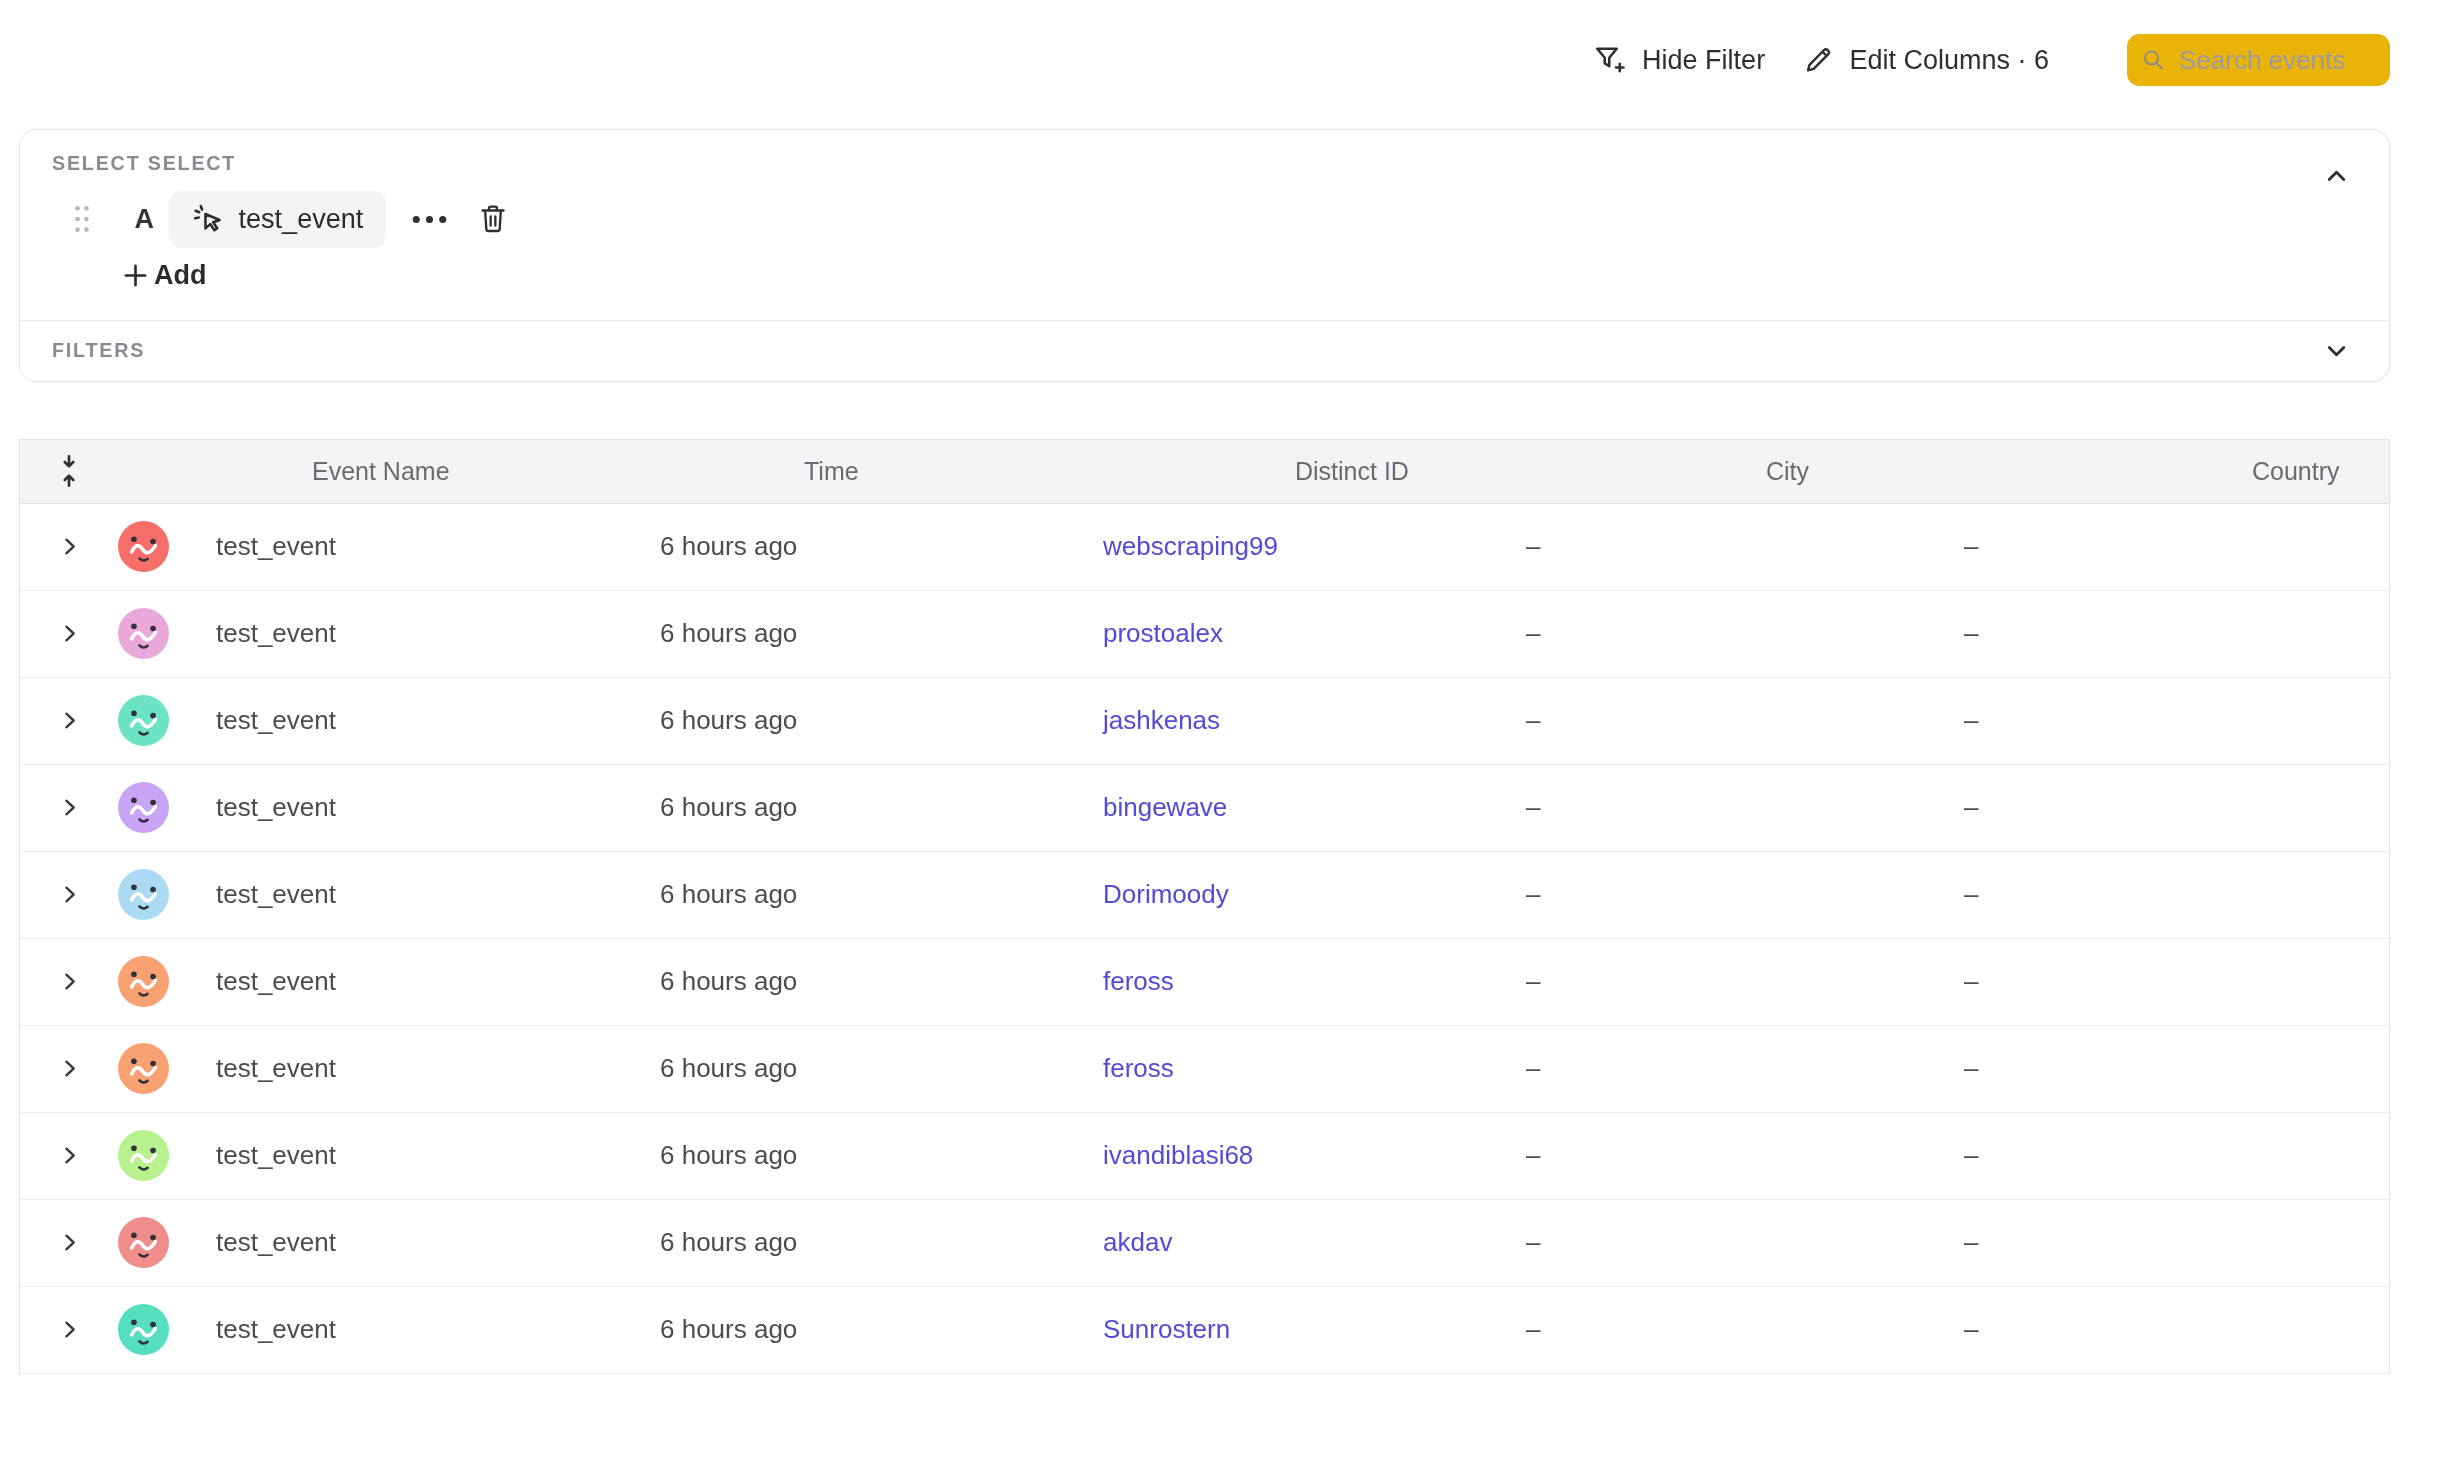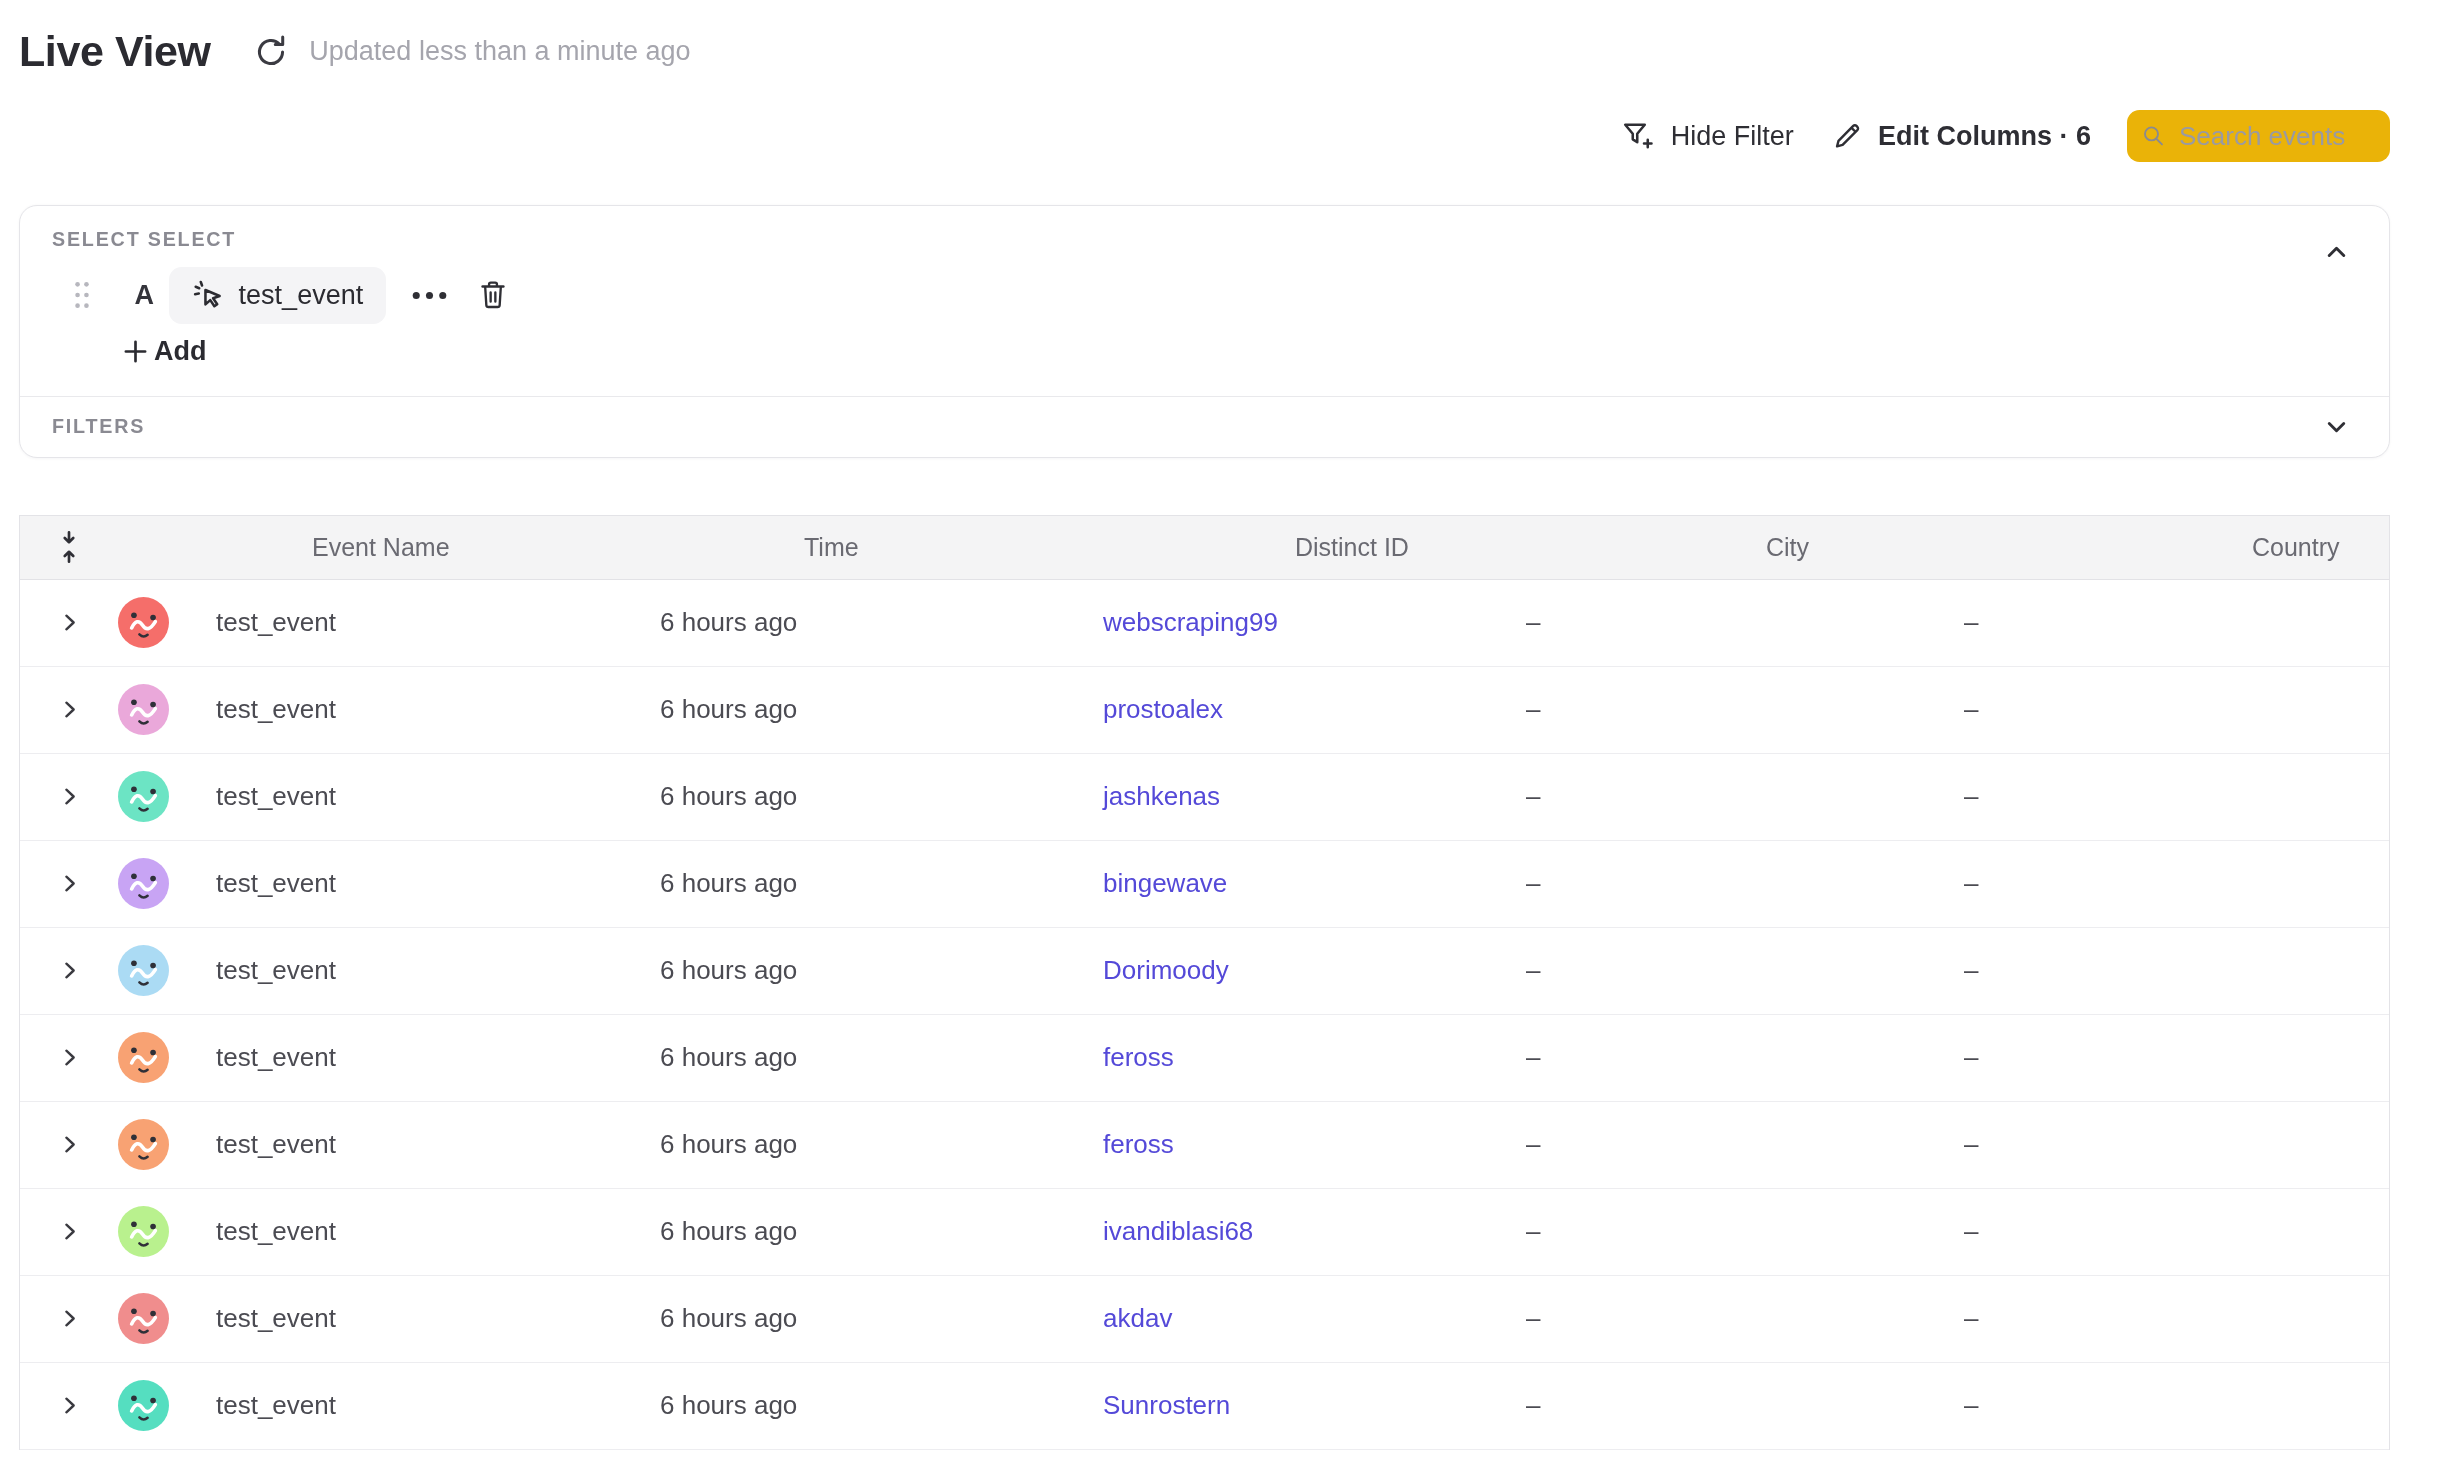--- a/index.html
+++ b/index.html
@@ -12,21 +12,21 @@
   .page-title { font-size:43px; font-weight:700; color:#2b2b31; letter-spacing:-0.4px; }
   .refresh-btn { margin-left:41px; width:38px; height:38px; color:#3b3b42; cursor:pointer;
     display:flex; align-items:center; }
   .updated-text { margin-left:19.7px; font-size:27px; color:#a5a5ad; }
 
   
   .toolbar { margin-top:34px; display:flex; justify-content:flex-end; align-items:center; height:52px; }
   .tool-btn { display:flex; align-items:center; gap:14.3px; font-size:27px; color:#2e2e34; cursor:pointer; }
   .tool-btn svg { color:#2e2e34; }
   .tool-gap1 { margin-right:36px; }
-  .tool-gap2 { margin-right:36px;font-weight:bold; }
+  .tool-gap2 { margin-right:78px; }
   .search-box { width:263px; height:52px; background:#eab308; border-radius:12.5px;
     display:flex; align-items:center; padding:0 14.3px; }
   .search-box input { border:none; outline:none; background:transparent; width:100%;
     font-size:26px; color:#3c3c42; margin-left:12.5px; font-family:"Liberation Sans", sans-serif; }
   .search-box input::placeholder { color:#9a9aa2; }
 
   
   .card { margin-top:43px; border:0.9px solid #e5e5e9; border-radius:18px;
     box-shadow:0 0.9px 2.7px rgba(20,20,40,0.04); background:#fff; position:relative; }
   .card-section { padding:21.5px 38px 26px 32px; position:relative; }
@@ -58,30 +58,20 @@
   .trow .expander { color:#3a3a40; cursor:pointer; display:flex; }
   .c-avatar { display:flex; align-items:center; }
   .id-link { color:#5449d8; text-decoration:none; cursor:pointer; }
   .collapse-icon { color:#2f2f36; }
 </style>
 </head>
 <body>
 
 <div class="page">
 
-  <div class="header">
-    <div class="page-title">Live View</div>
-    <div class="refresh-btn">
-      <svg width="38" height="38" viewBox="0 0 24 24" fill="none">
-        <path d="M19.3 12a7.3 7.3 0 1 1-2.05-5.07" stroke="currentColor" stroke-width="1.9" stroke-linecap="round"></path>
-        <polyline points="19.4,2.6 19.4,7.3 14.7,7.3" fill="none" stroke="currentColor" stroke-width="1.9" stroke-linecap="round" stroke-linejoin="round"></polyline>
-      </svg>
-    </div>
-    <div class="updated-text">Updated less than a minute ago</div>
-  </div>
 
   <div class="toolbar">
     <div class="tool-btn tool-gap1">
       <svg width="36" height="36" viewBox="0 0 24 24" fill="none">
         <path d="M3.5 4.5h13l-5 6v5.6l-3-1.9v-3.7z" stroke="currentColor" stroke-width="1.7" stroke-linejoin="round"></path>
         <path d="M18.5 14.5v5 M16 17h5" stroke="currentColor" stroke-width="1.7" stroke-linecap="round"></path>
       </svg>
       <span>Hide Filter</span>
     </div>
     <div class="tool-btn tool-gap2">

